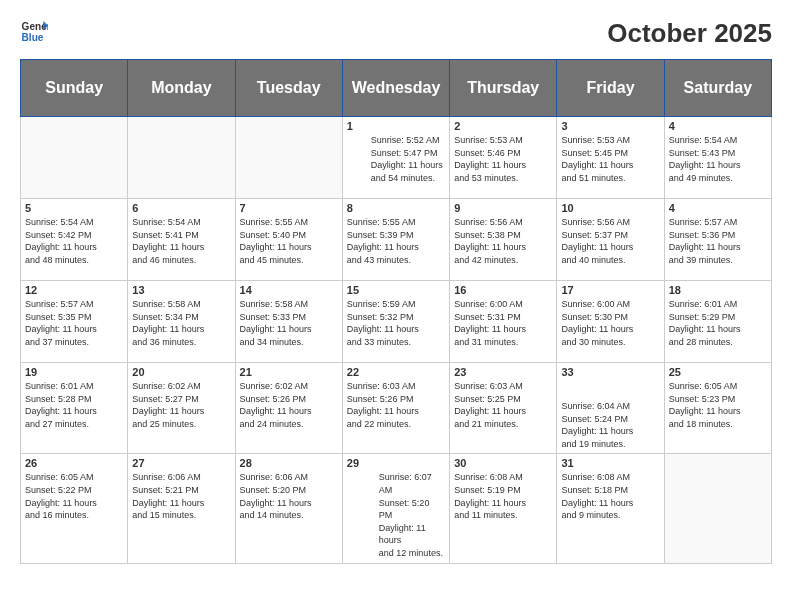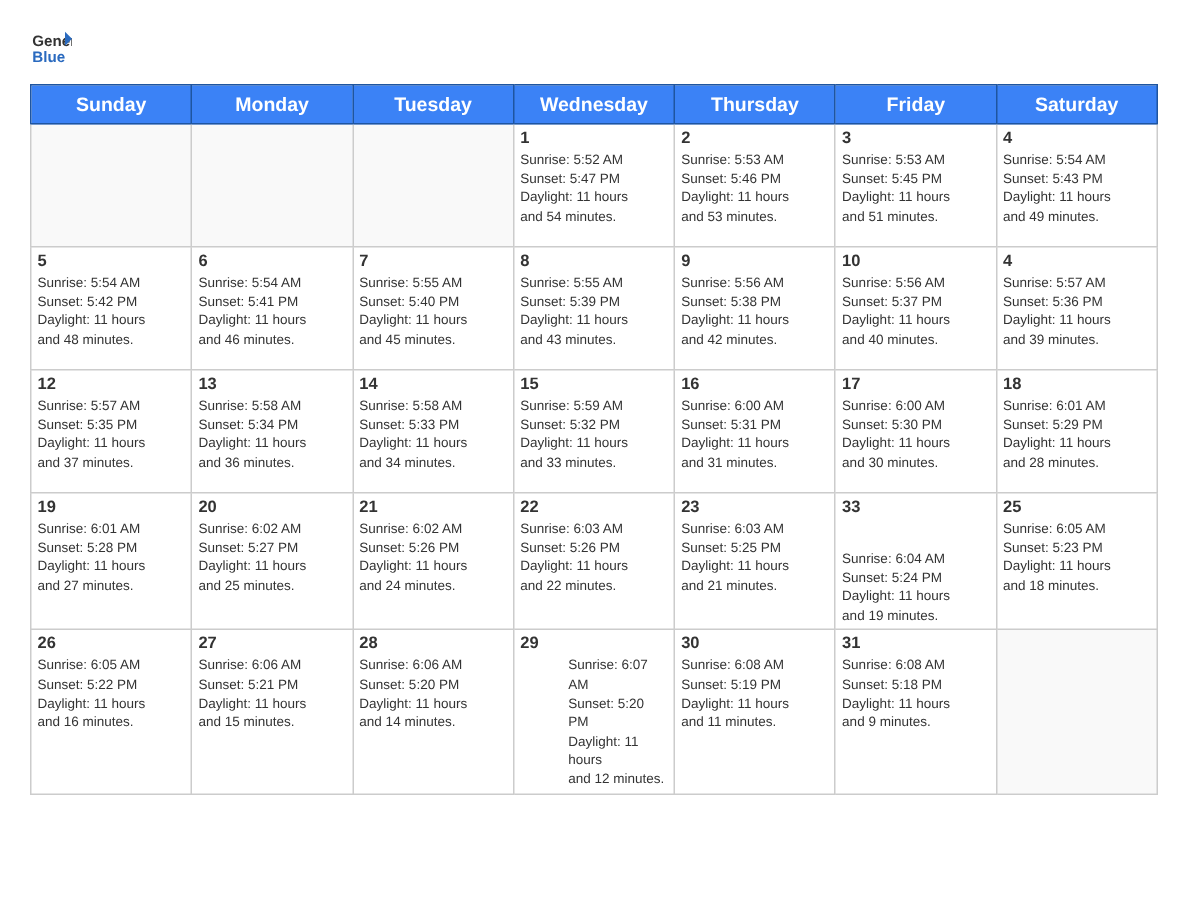--- a/index.html
+++ b/index.html
@@ -42,26 +42,26 @@
     .subtitle {
       font-size: 13px;
       color: #555;
     }
     .calendar {
       width: 100%;
       border-collapse: collapse;
       border: 1px solid #ccc;
     }
     .calendar th {
-      background: #3b82f6;
+      background: #737373;
       color: white;
       text-align: center;
-      font-size: 13px;
+      font-size: 16px;
       font-weight: bold;
-      padding: 5px 3px;
+      padding: 19px 3px;
       border: 1px solid #1e55a0;
     }
     .calendar td {
       width: calc(100% / 7);
       vertical-align: top;
       border: 1px solid #ccc;
       padding: 3px 4px;
       height: 82px;
       background: white;
       font-size: 9.5px;
@@ -88,20 +88,21 @@
 <div class="page">
   <div class="header">
     <div class="logo">
       <svg class="logo-icon" viewBox="0 0 36 36">
         <text x="2" y="16" font-size="13" font-weight="bold" fill="#333">General</text>
         <text x="2" y="30" font-size="13" font-weight="bold" fill="#2a6abf">Blue</text>
         <polygon points="30,4 36,10 30,16" fill="#2a6abf"></polygon>
       </svg>
     </div>
     <div class="title-block">
+      <div class="month-title">October 2025</div>
     </div>
   </div>
 
   <table class="calendar">
     <thead>
       <tr>
       <th>Sunday</th>
           <th>Monday</th>
           <th>Tuesday</th>
           <th>Wednesday</th>
@@ -110,21 +111,21 @@
           <th>Saturday</th>
         </tr>
     </thead>
     <tbody id="calendar-body">
     <tr>
           <td class="empty"></td>
           <td class="empty"></td>
           <td class="empty"></td>
           <td>
             <div class="day-number">1</div>
-            <div class="day-info" style="white-space: pre-line;">Sunrise: 5:52 AM
+            <div class="day-info" style="white-space: pre-line; margin-left: 24px;">Sunrise: 5:52 AM
 Sunset: 5:47 PM
 Daylight: 11 hours
 and 54 minutes.</div>
           </td>
           <td>
             <div class="day-number">2</div>
             <div class="day-info" style="white-space: pre-line;">Sunrise: 5:53 AM
 Sunset: 5:46 PM
 Daylight: 11 hours
 and 53 minutes.</div>

